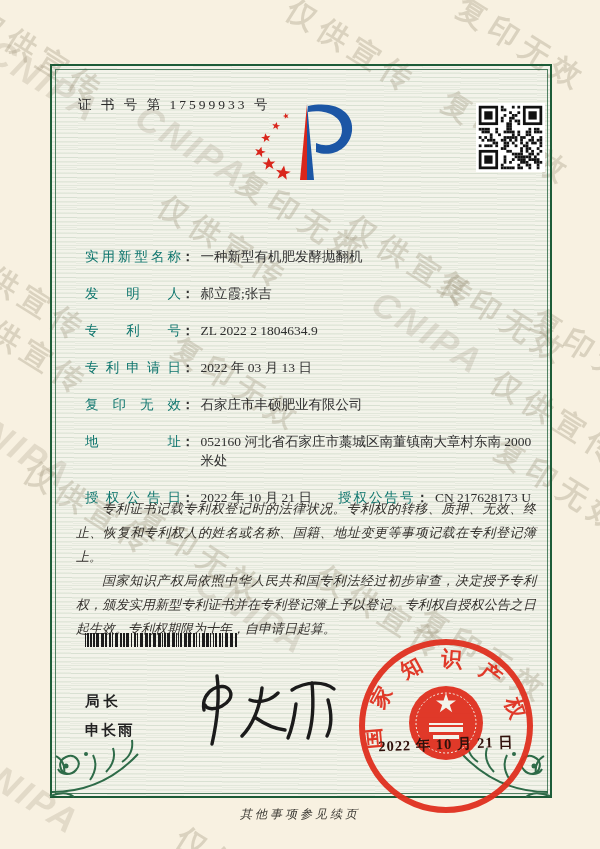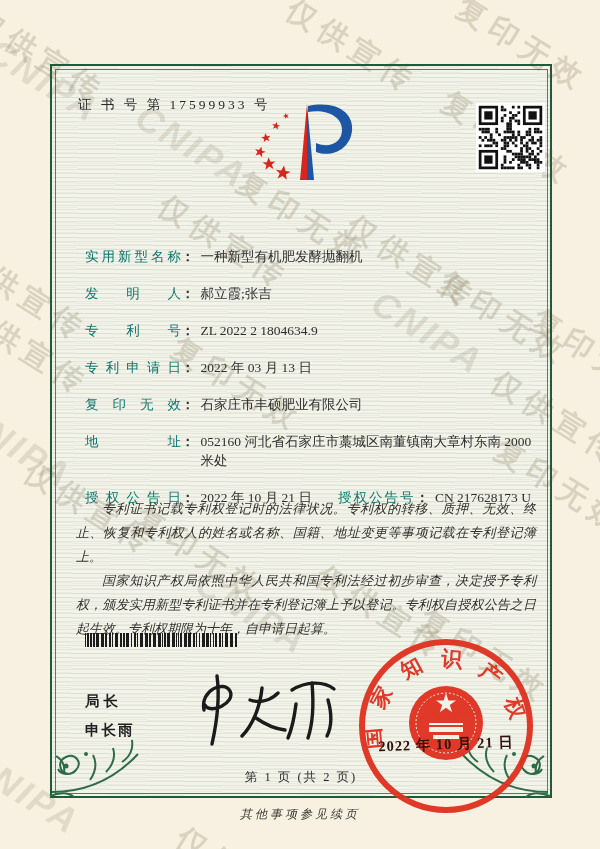--- a/index.html
+++ b/index.html
@@ -498,16 +498,15 @@
         <path d="M44,94 q9,-13 3,-25"></path>
         <path d="M60,86 q11,-11 7,-24"></path>
         <path d="M76,76 q12,-8 10,-22"></path>
         <path d="M4,110 q16,-6 24,1"></path>
         <path d="M10,70 q10,6 8,18"></path>
       </g>
       <circle cx="20" cy="80" r="2.5" fill="#2e6b48"></circle>
       <circle cx="40" cy="68" r="2" fill="#2e6b48"></circle>
     </svg>
 
-    <div id="page-num">第 1 页 (共 2 页)</div>
     <div id="cont-note">其他事项参见续页</div>
   </div>
 </div>
 
 </body></html>

